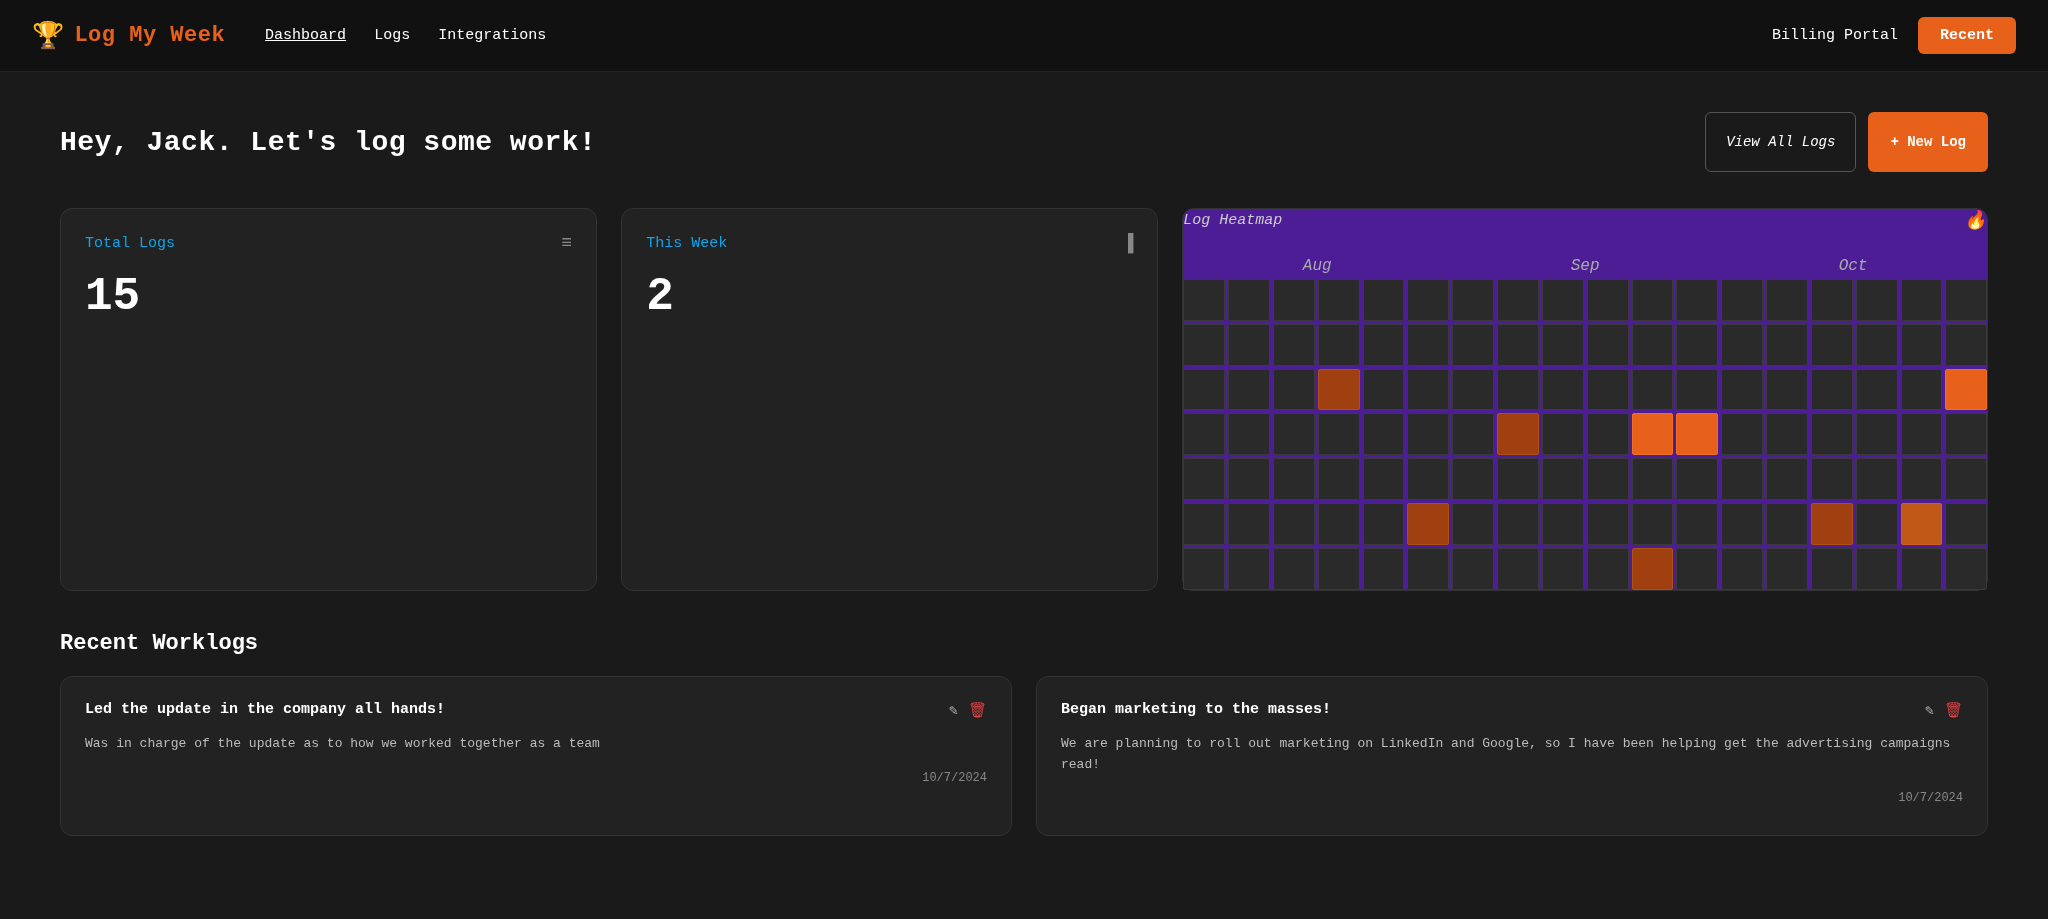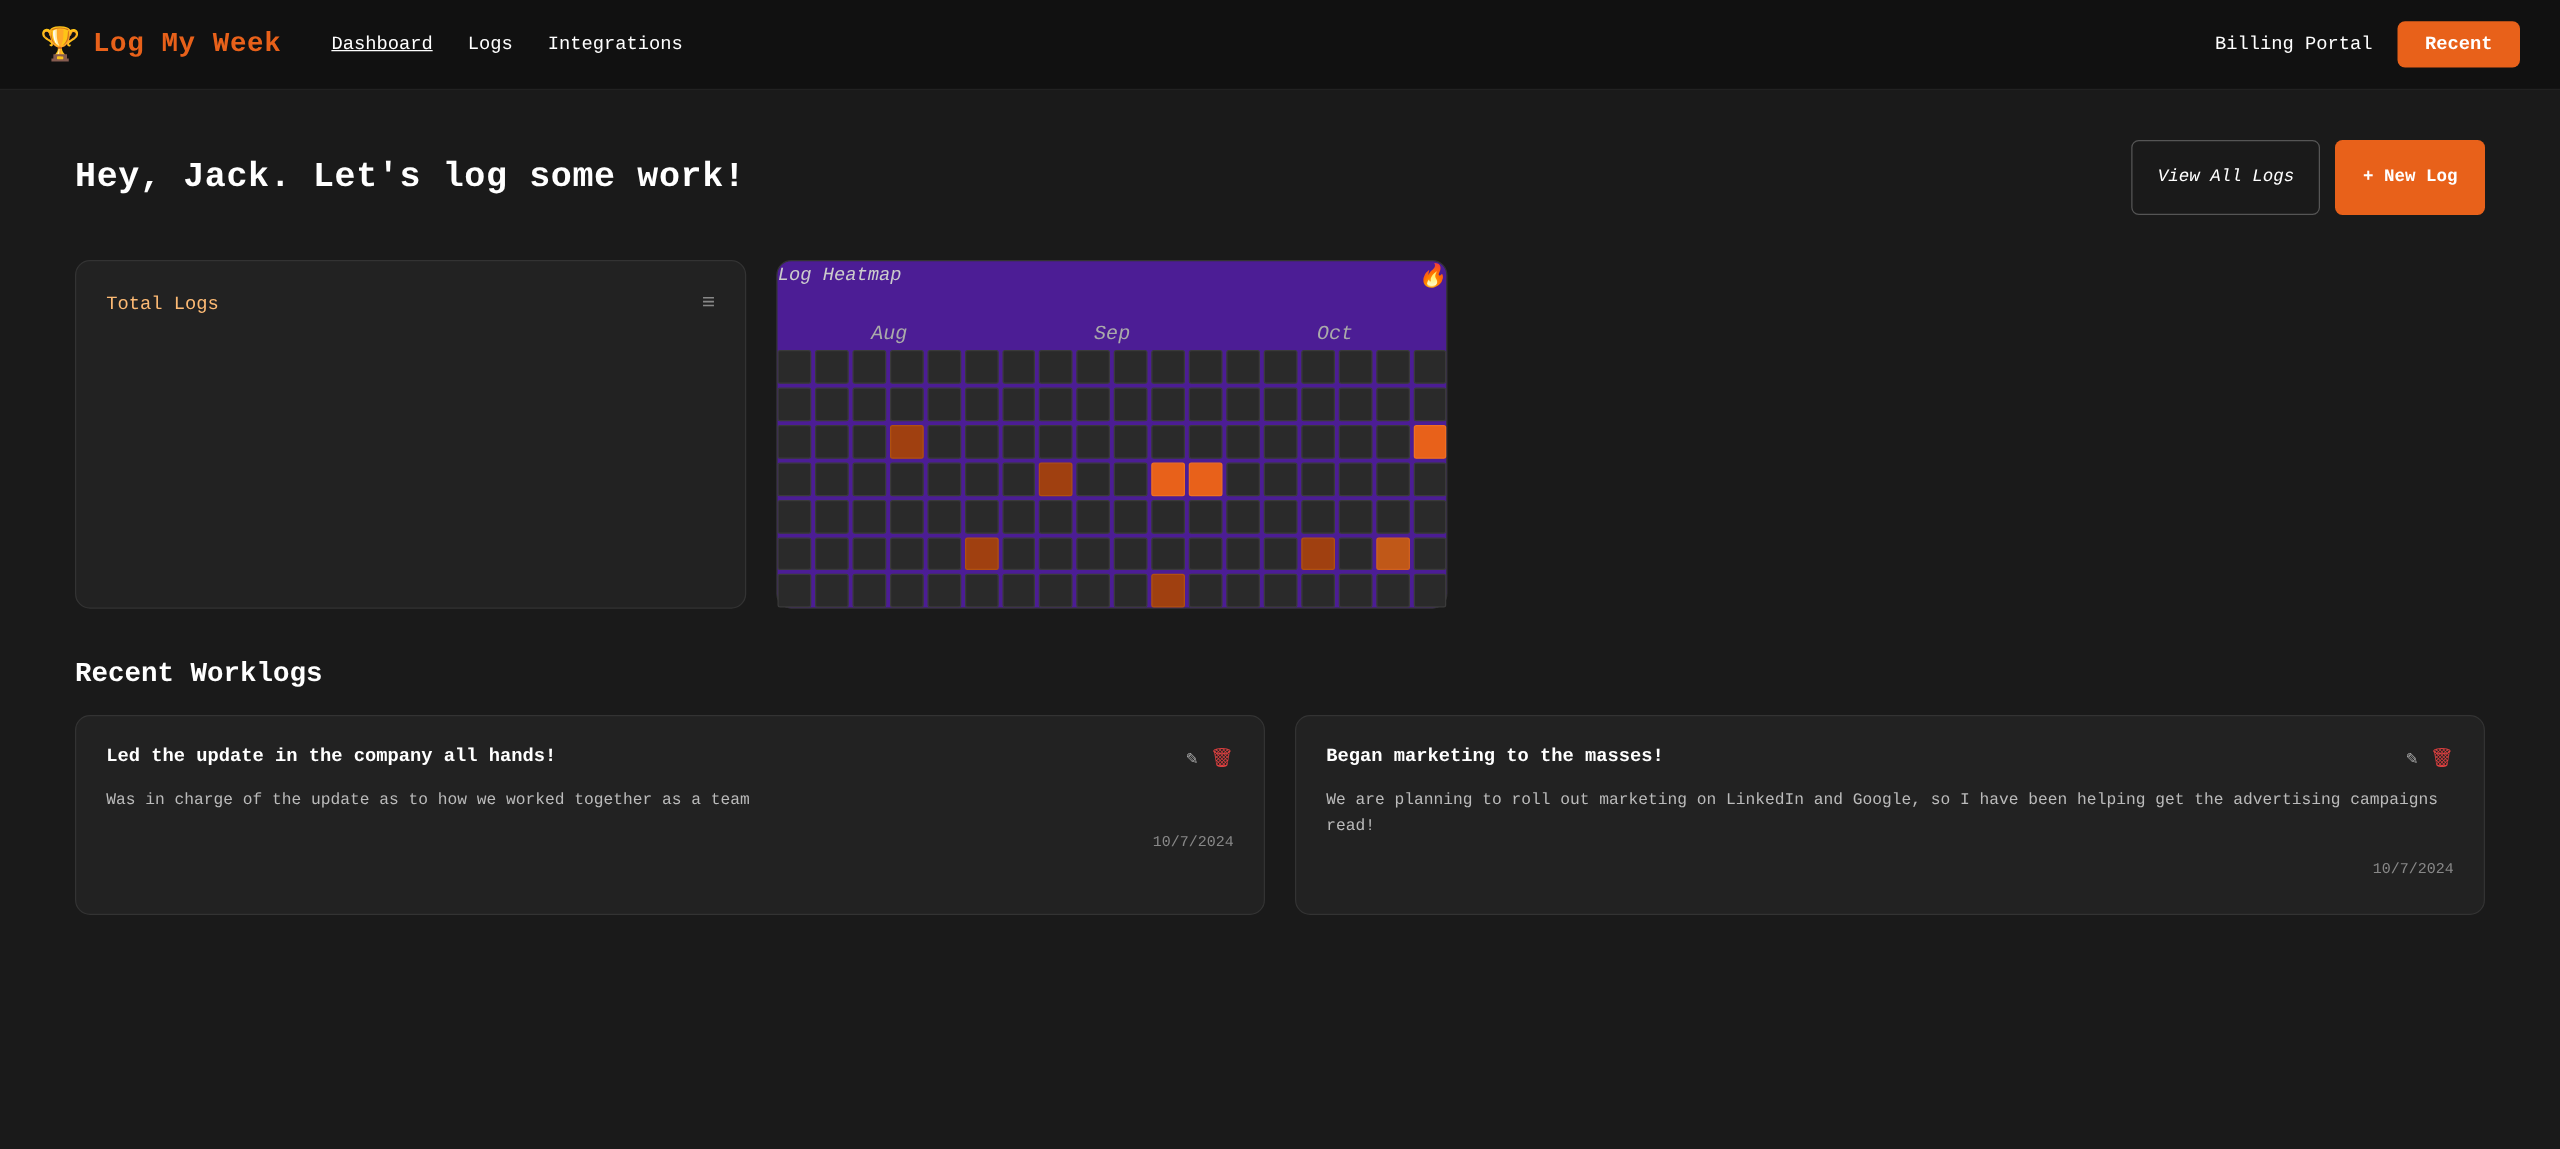--- a/index.html
+++ b/index.html
@@ -137,21 +137,21 @@
       border: 1px solid #333;
     }
     .stat-card-header {
       display: flex;
       justify-content: space-between;
       align-items: center;
       margin-bottom: 18px;
     }
     .stat-card-title {
       font-size: 15px;
-      color: #fdba74;
+      color: #0ea5e9;
     }
     .stat-card-icon {
       color: #888;
       font-size: 18px;
     }
     .stat-card-value {
       font-size: 46px;
       font-weight: 700;
       color: #fff;
     }
@@ -293,22 +293,30 @@
     </div>
   </div>
 
   <div class="stats-row">
 
     <div class="stat-card">
       <div class="stat-card-header">
         <span class="stat-card-title">Total Logs</span>
         <span class="stat-card-icon">≡</span>
       </div>
-    </div>
-
+      <div class="stat-card-value">15</div>
+    </div>
+
+    <div class="stat-card">
+      <div class="stat-card-header">
+        <span class="stat-card-title">This Week</span>
+        <span class="stat-card-icon">▐</span>
+      </div>
+      <div class="stat-card-value">2</div>
+    </div>
 
     <div class="heatmap-card">
       <div class="heatmap-header">
         <span class="heatmap-title">Log Heatmap</span>
         <span class="heatmap-fire-icon">🔥</span>
       </div>
       <div class="heatmap-month-labels" id="heatmap-months">
           <span class="heatmap-month-label">Aug</span>
           <span class="heatmap-month-label">Sep</span>
           <span class="heatmap-month-label">Oct</span>

